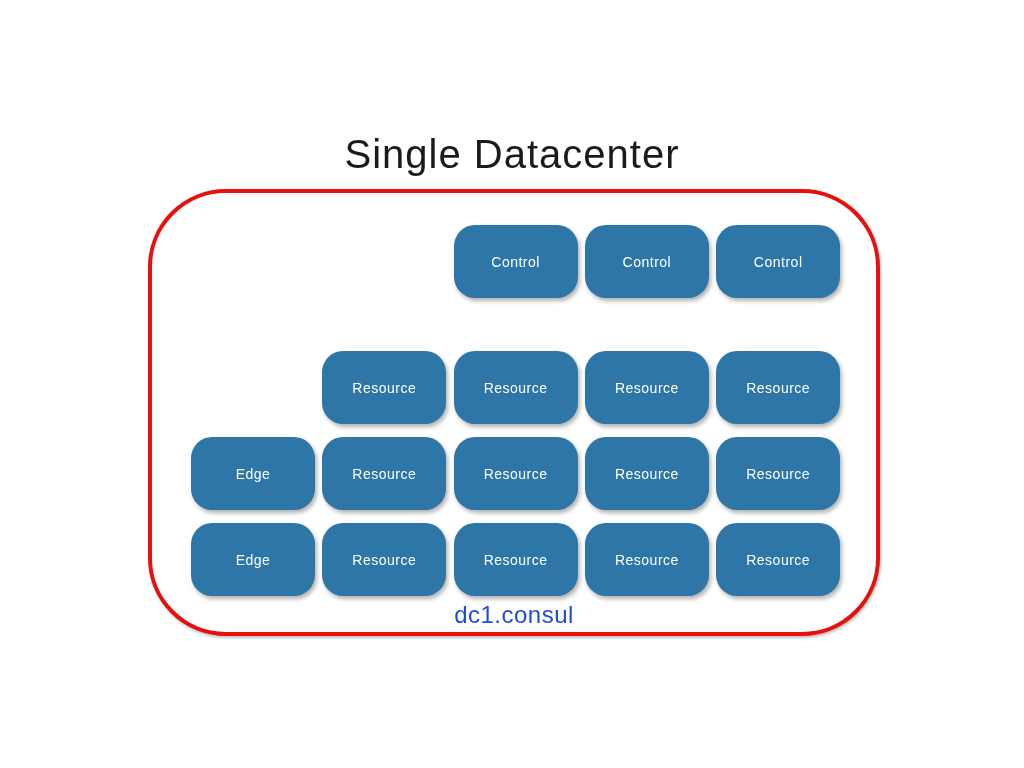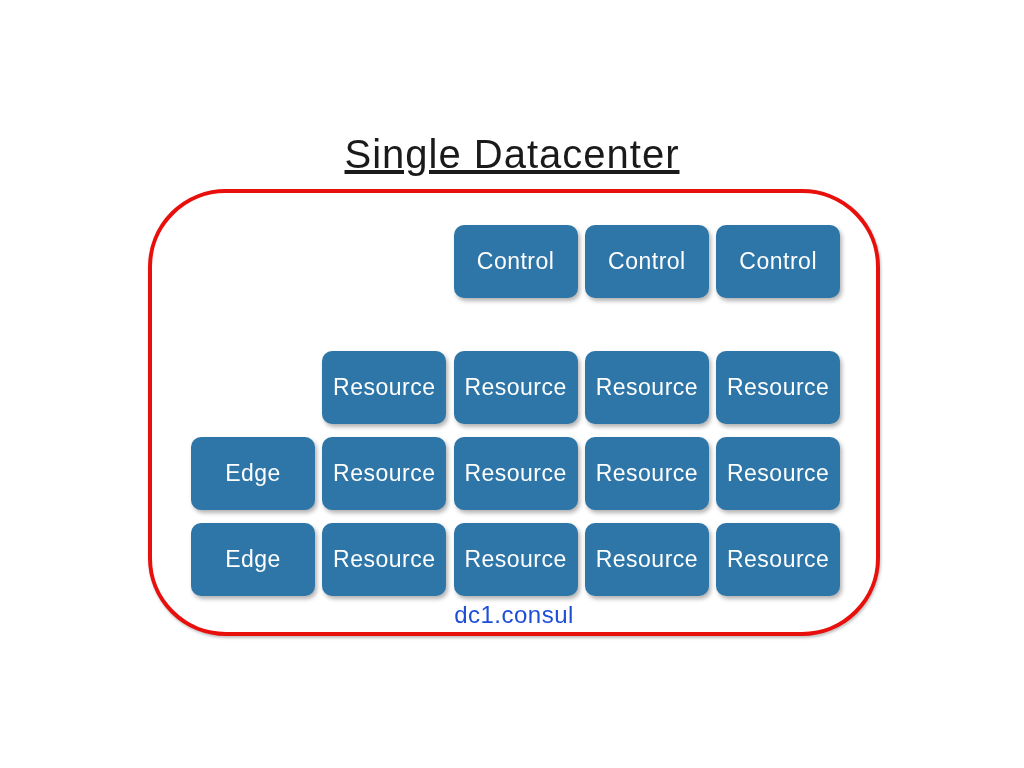--- a/index.html
+++ b/index.html
@@ -19,21 +19,20 @@
     position: absolute;
     top: 132px;
     left: 0;
     width: 1024px;
     margin: 0;
     text-align: center;
     font-size: 40px;
     font-weight: 400;
     letter-spacing: 1px;
     color: #1a1a1a;
-    text-decoration: underline;
   }
   .dc-boundary {
     position: absolute;
     box-sizing: border-box;
     left: 148px;
     top: 189px;
     width: 732px;
     height: 447px;
     border: 4px solid #e8100c;
     border-radius: 78px;
@@ -45,27 +44,27 @@
     left: 0;
     top: 0;
     width: 100%;
     height: 100%;
   }
   .node {
     position: absolute;
     box-sizing: border-box;
     width: 124px;
     height: 73px;
-    border-radius: 10px;
+    border-radius: 21px;
     background: #2e76a8;
     color: #ffffff;
     display: flex;
     align-items: center;
     justify-content: center;
-    font-size: 23px;
+    font-size: 14px;
     letter-spacing: 0.5px;
     box-shadow: 2px 3px 4px rgba(0,0,0,0.3);
   }
   .dc-label {
     position: absolute;
     left: 0;
     bottom: 3px;
     width: 100%;
     text-align: center;
     font-size: 24px;

